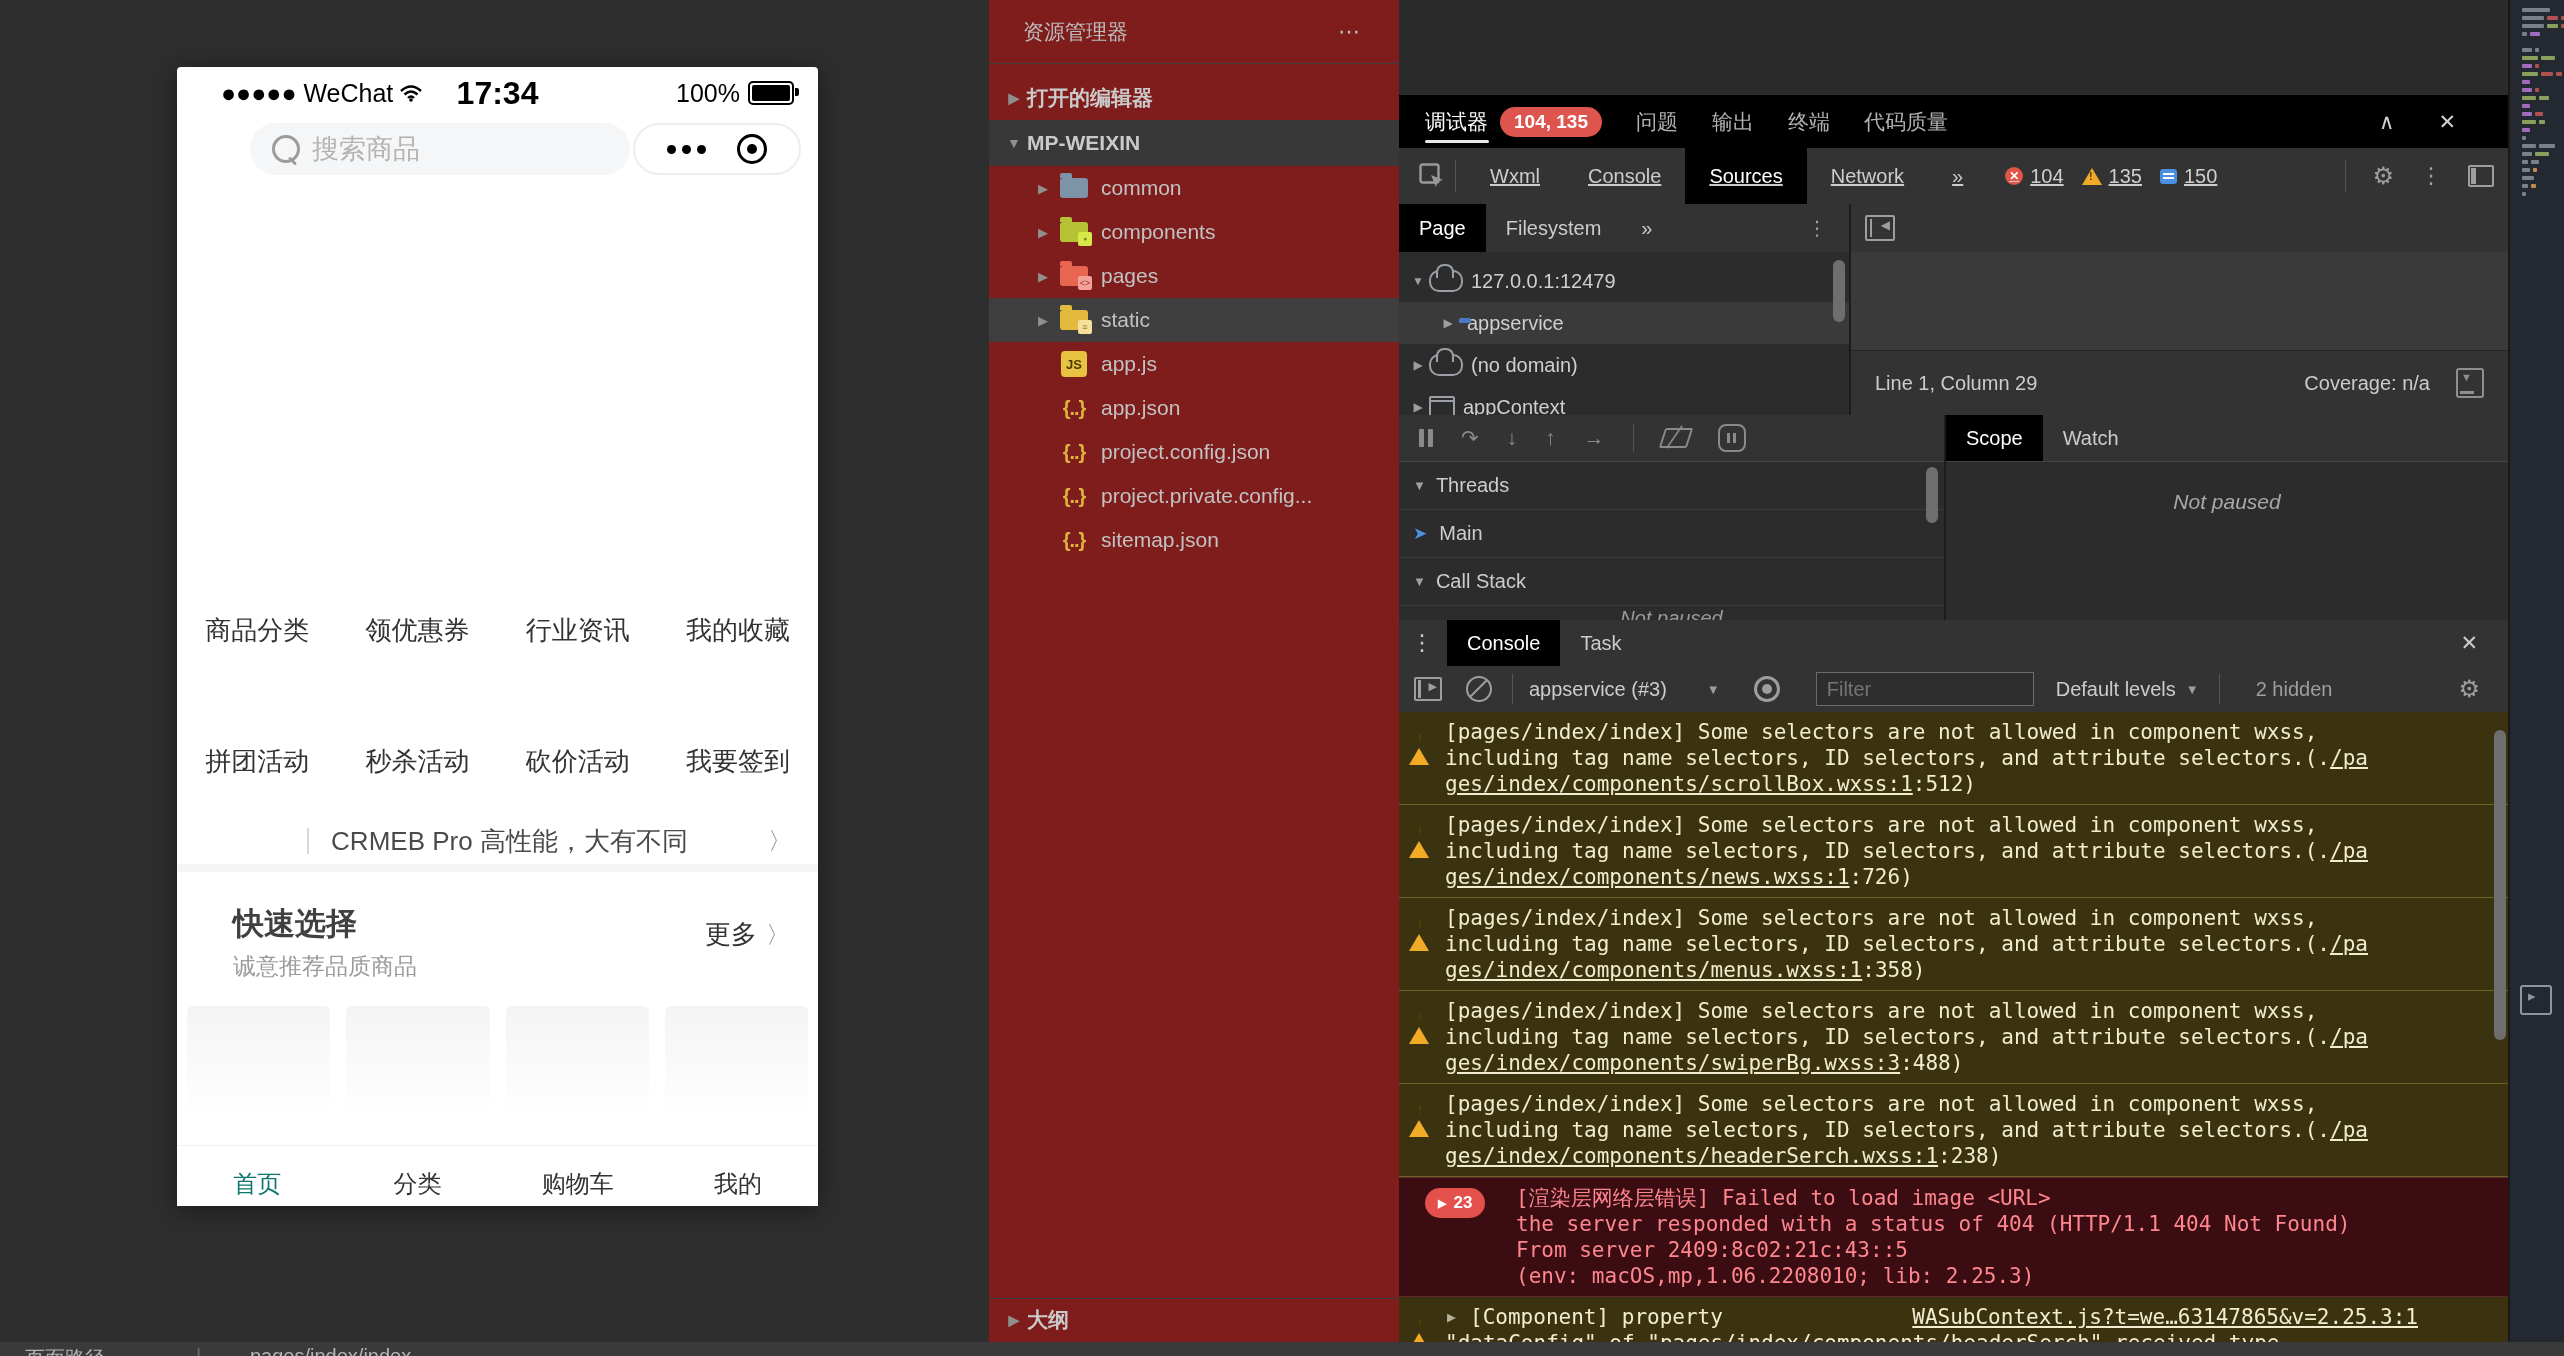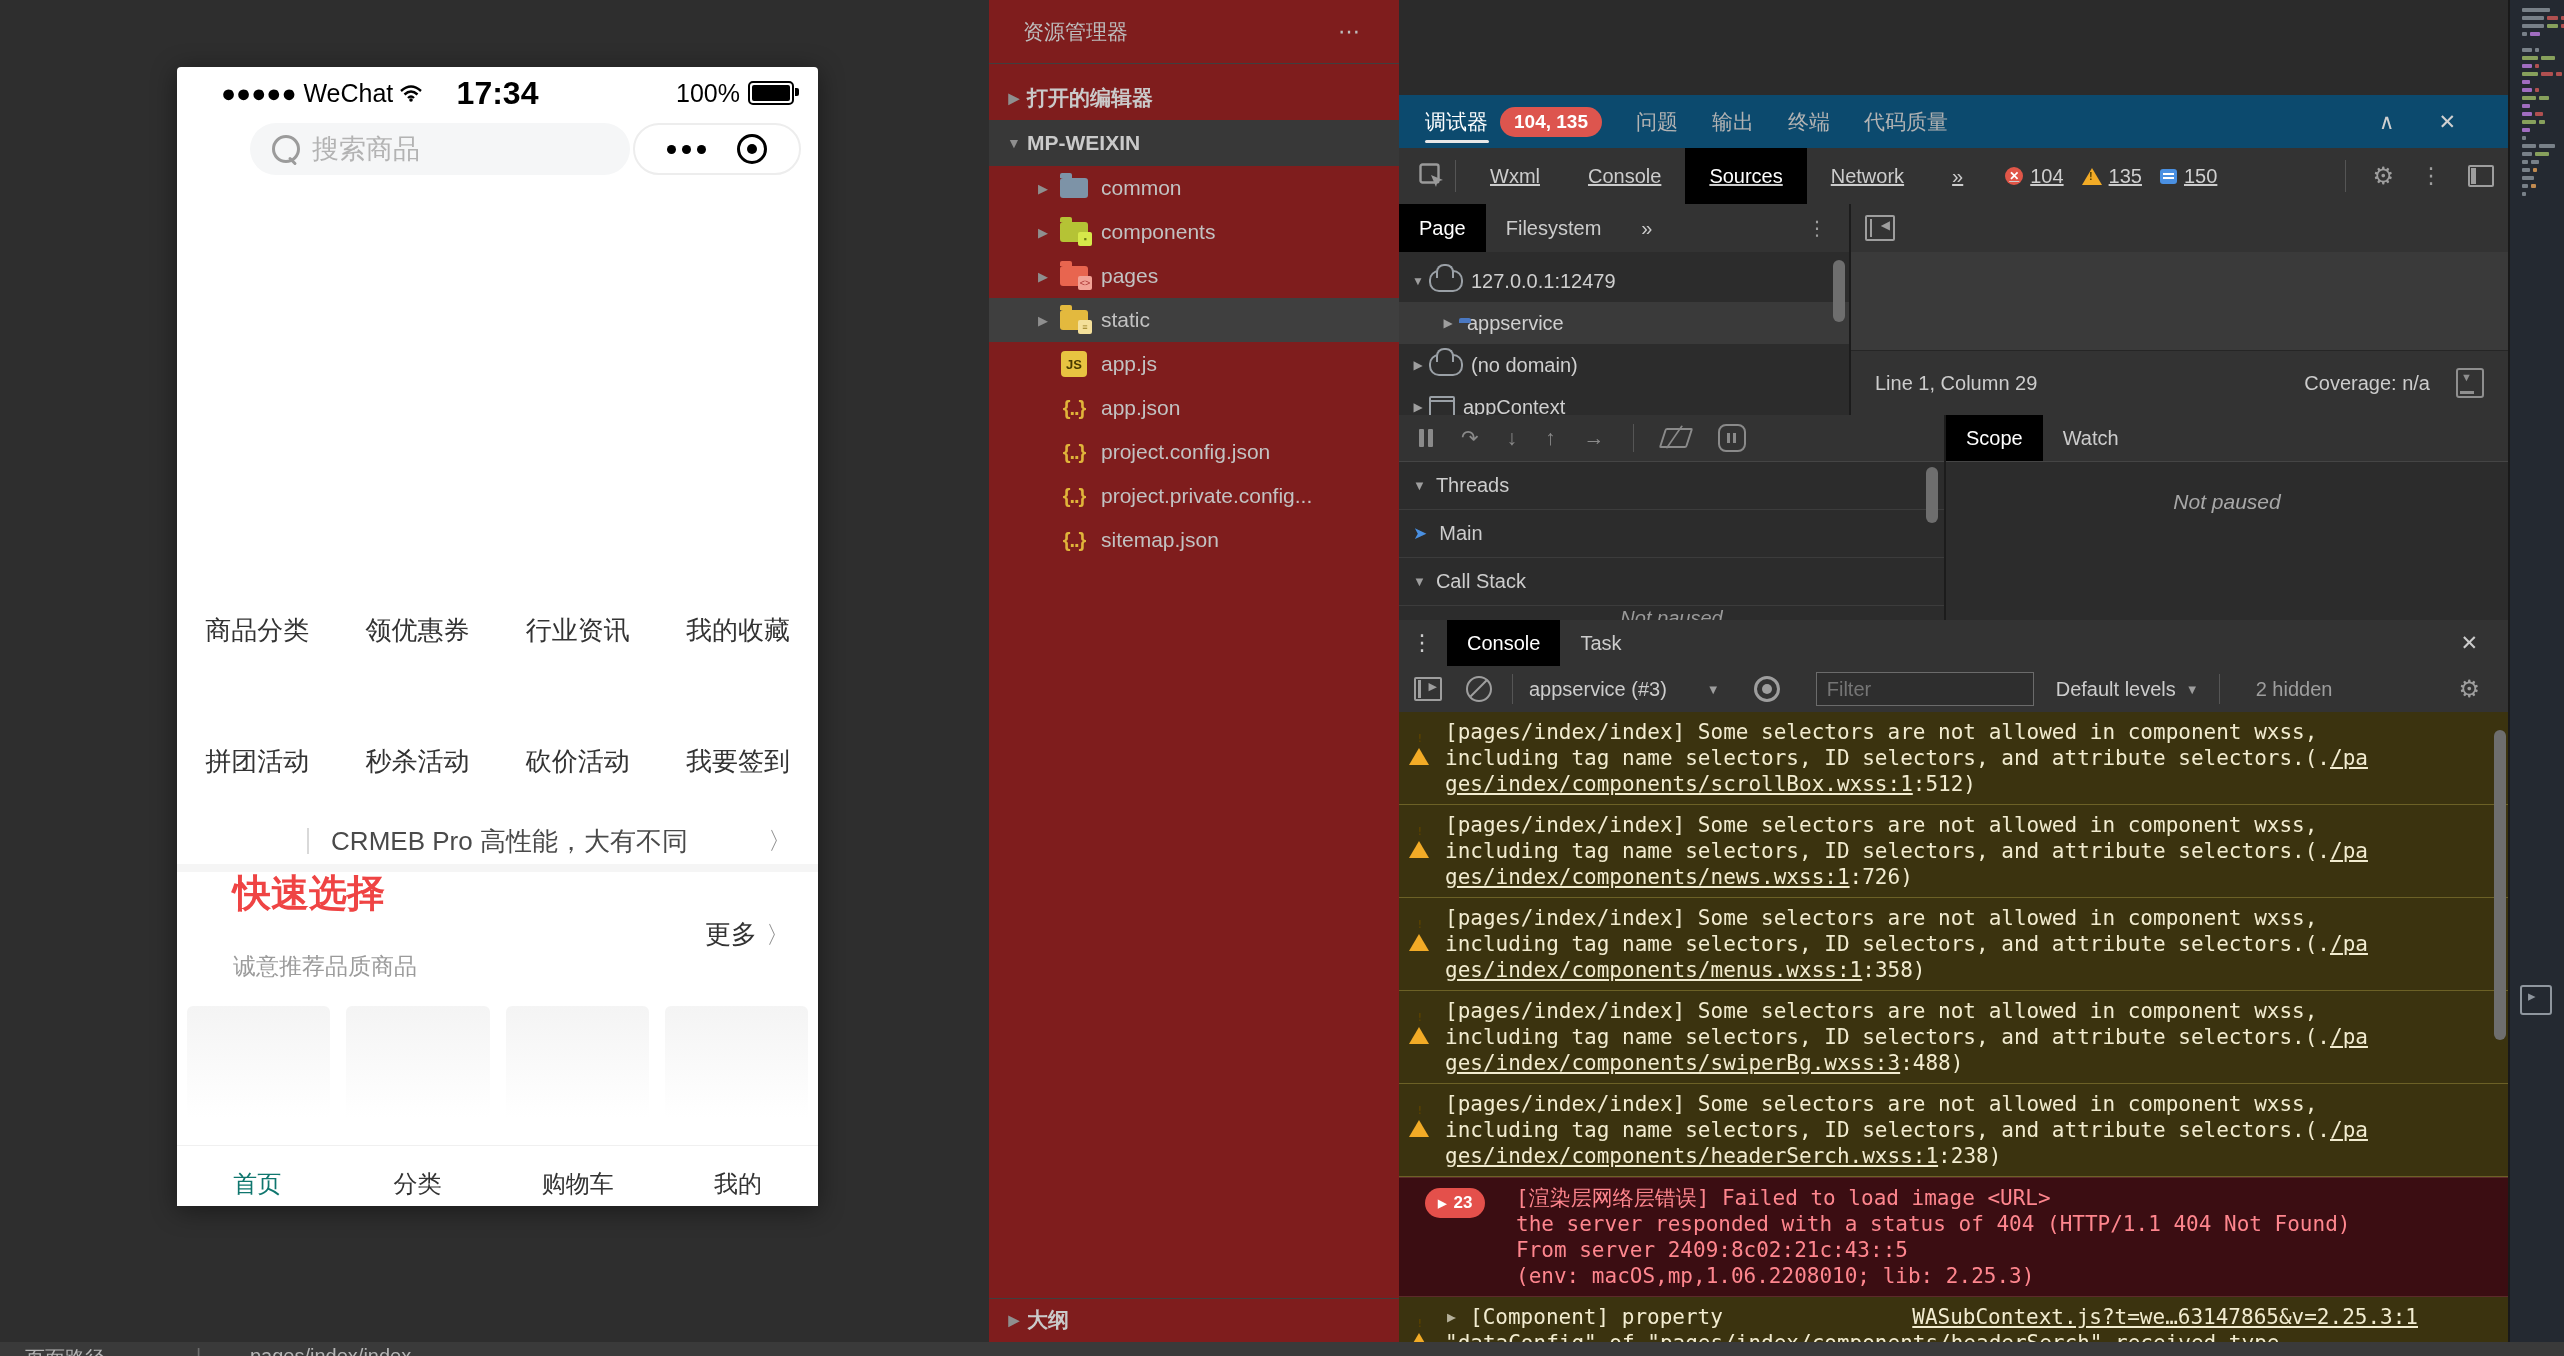--- a/index.html
+++ b/index.html
@@ -27,21 +27,21 @@
   .target{width:24px;height:24px;border:3px solid #000;border-radius:50%;position:relative;}
   .target::before{content:"";position:absolute;left:50%;top:50%;width:10px;height:10px;margin:-5px 0 0 -5px;border-radius:50%;background:#000;}
   .gridrow{left:0;width:100%;height:40px;display:grid;grid-template-columns:repeat(4,1fr);
            text-align:center;font-size:26px;color:#333;}
   #gridrow1{top:546px;} #gridrow2{top:677px;}
   #notice{left:0;top:753px;width:100%;height:42px;display:flex;align-items:center;justify-content:center;
           font-size:26px;color:#4a4a4a;}
   #notice .vline{width:2px;height:26px;background:#d9d9d9;margin-right:22px;}
   #notice .chev{position:absolute;right:26px;color:#8f8f8f;font-size:24px;}
   #noticesep{left:0;top:797px;width:100%;height:8px;background:#f5f5f5;}
-  #quicktitle{left:56px;top:801px;font-size:38px;font-weight:700;color:#ef4444;}
+  #quicktitle{left:56px;top:836px;font-size:31px;font-weight:700;color:#404040;}
   #quicksub{left:56px;top:884px;font-size:23px;color:#9b9b9b;}
   #quickmore{right:28px;top:850px;display:flex;align-items:center;gap:9px;font-size:26px;color:#333;}
   #quickmore .chev{color:#8f8f8f;font-size:24px;}
   #placeholders{left:10px;top:939px;width:621px;height:131px;display:flex;gap:16px;}
   #placeholders .ph{flex:1;background:linear-gradient(to bottom,#f4f4f4,#ffffff 85%);border-radius:6px;}
   #tabbar{left:0;bottom:0;width:100%;height:61px;border-top:1px solid #f0f0f0;
           display:grid;grid-template-columns:repeat(4,1fr);align-items:center;padding-top:16px;box-sizing:border-box;
           text-align:center;font-size:24px;color:#333;background:#fff;}
   #tabbar .active{color:#0f766e;}
   
@@ -69,21 +69,21 @@
   .jsonicon{color:#e0b43a;font-size:20px;font-weight:700;letter-spacing:-1px;}
   .wxssicon{width:24px;height:22px;background:repeating-linear-gradient(#4a8fd4 0 5px,transparent 5px 8px);transform:skewX(-8deg);border-radius:2px;}
   #exoutline{left:0;top:1298px;width:100%;height:42px;border-top:1px solid #3f3f3f;padding-left:12px;box-sizing:border-box;}
   
   #bottombar{left:0;top:1342px;width:2564px;height:14px;background:#3a3a3a;overflow:hidden;z-index:50;}
   #bottombar .inner{position:absolute;top:3px;left:0;width:100%;height:28px;font-size:20px;color:#b5b5b5;}
   #bottombar span{position:absolute;white-space:nowrap;}
   
   #devtop{left:1399px;top:0;width:1109px;height:95px;background:#2b2b2b;}
   #devpanel{left:1399px;top:95px;width:1109px;height:1247px;background:#2b2b2b;color:#ccc;}
-  #dbgheader{left:0;top:0;width:100%;height:53px;background:#0c4a6e;display:flex;align-items:flex-start;
+  #dbgheader{left:0;top:0;width:100%;height:53px;background:#000000;display:flex;align-items:flex-start;
              gap:34px;padding-left:26px;box-sizing:border-box;font-size:21px;color:#b3b3b3;}
   .dtab{position:relative;height:100%;display:flex;align-items:center;gap:12px;}
   .dtab.active{color:#fff;}
   .dtab.active::after{content:"";position:absolute;left:0;bottom:5px;height:3px;width:64px;background:#e8e8e8;border-radius:2px;}
   .redpill{background:#dd554e;color:#fff;border-radius:999px;font-size:19px;padding:4px 14px;font-weight:600;}
   #dbgwinbtns{position:absolute;right:52px;top:0;height:53px;display:flex;gap:44px;align-items:center;color:#d0d0d0;font-size:21px;}
   #dttabs{left:0;top:53px;width:100%;height:56px;background:#333;border-bottom:1px solid #494949;
           display:flex;align-items:center;font-size:20px;color:#ccc;text-decoration:underline;}
   #dttabs .sep{width:1px;height:32px;background:#555;margin:0 10px;}
   .dttab{padding:0 24px;height:100%;display:flex;align-items:center;}

